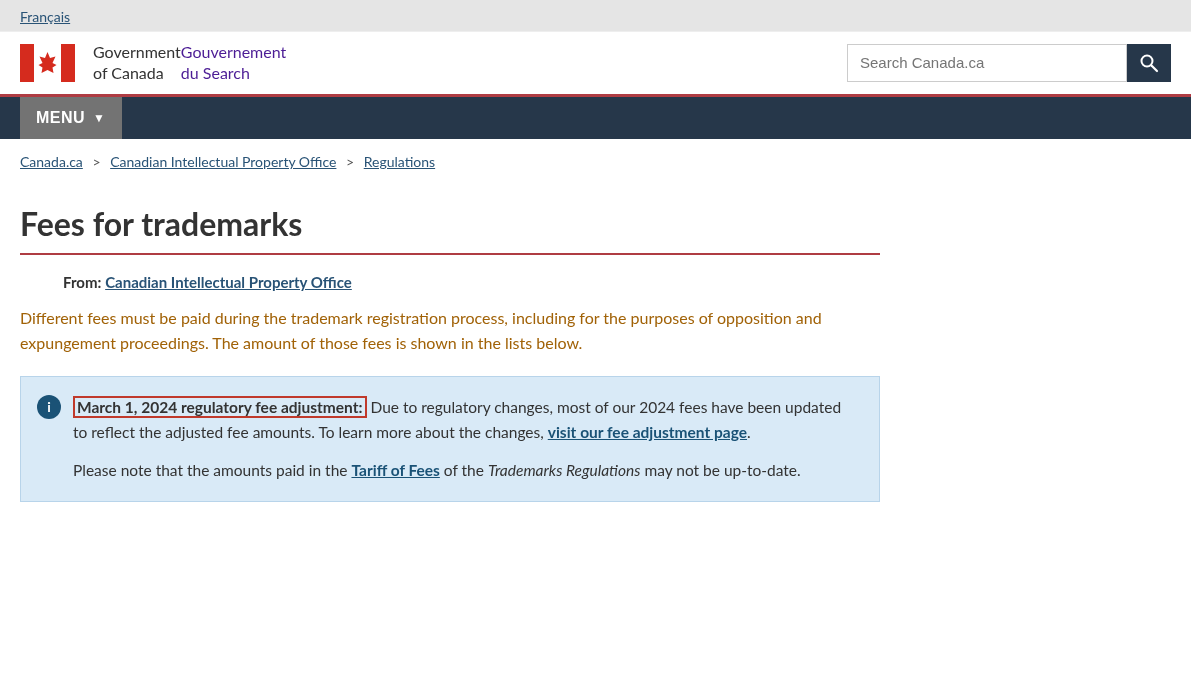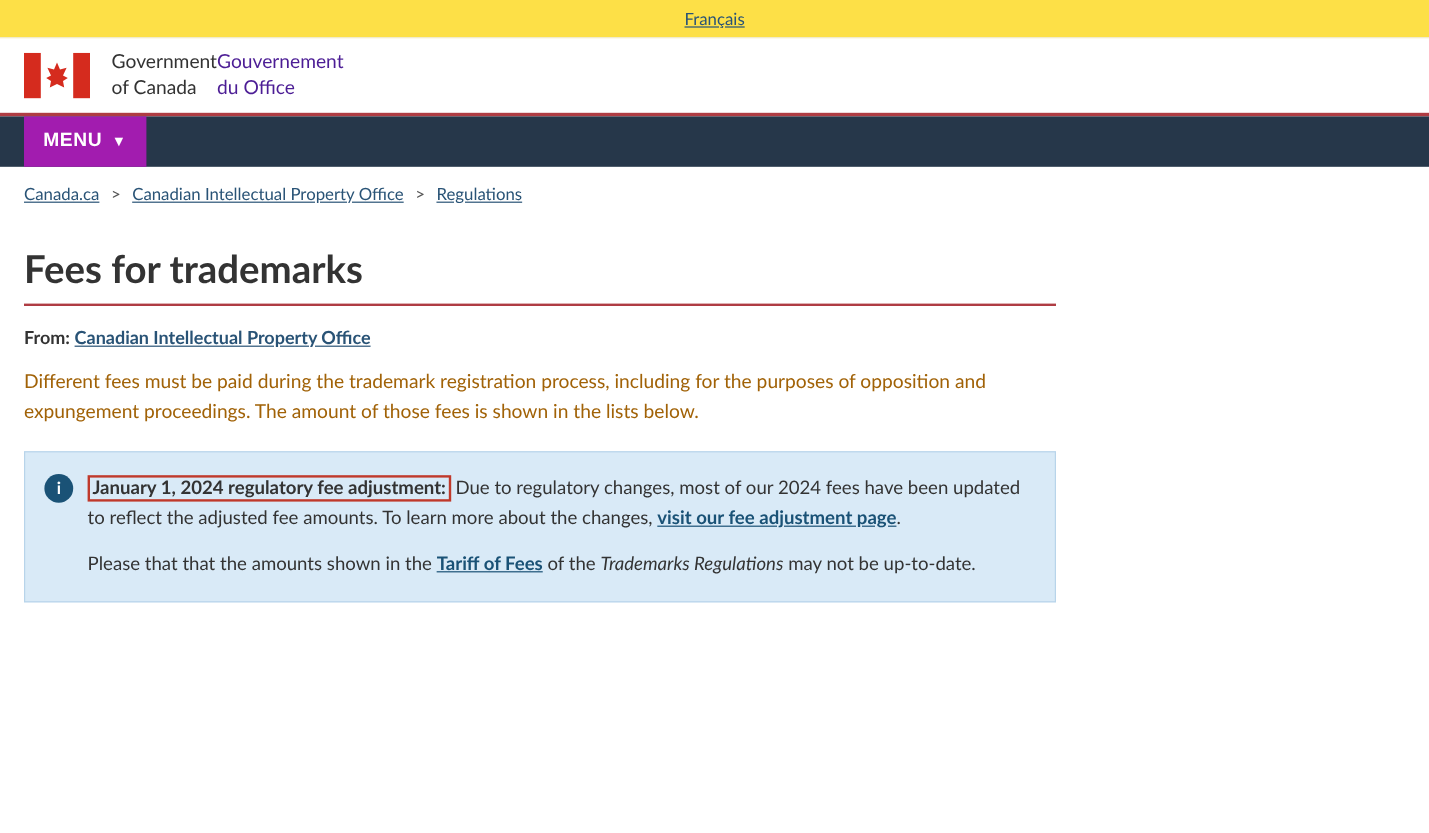--- a/index.html
+++ b/index.html
@@ -10,23 +10,23 @@
 
     body {
       font-family: Lato, 'Helvetica Neue', Helvetica, Arial, sans-serif;
       font-size: 16px;
       color: #333;
       background: #fff;
     }
 
     
     .lang-bar {
-      text-align: center;
+      text-align: left;
       padding: 6px 20px;
-      background: #fde047;
+      background: #e5e5e5;
       border-bottom: 1px solid #eee;
     }
 
     .lang-bar a {
       color: #295376;
       text-decoration: underline;
       font-size: 14px;
     }
 
     
@@ -98,21 +98,21 @@
       justify-content: center;
     }
 
     
     .menu-bar {
       background: #26374a;
       padding: 0 20px;
     }
 
     .menu-btn {
-      background: #a21caf;
+      background: #737373;
       color: #fff;
       border: none;
       padding: 12px 16px;
       font-size: 16px;
       font-weight: bold;
       cursor: pointer;
       display: flex;
       align-items: center;
       gap: 8px;
       letter-spacing: 0.5px;
@@ -158,20 +158,21 @@
       margin-bottom: 18px;
     }
 
     .from-line {
       font-size: 15px;
       margin-bottom: 14px;
     }
 
     .from-line span {
       font-weight: bold;
+      margin-left: 43px;
     }
 
     .from-line a {
       color: #295376;
       text-decoration: underline;
       font-weight: bold;
     }
 
     .intro-text {
       font-size: 16px;
@@ -263,25 +264,35 @@
         </g>
       </svg>
     </div>
     <div class="gov-name">
       <div class="gov-name-en">
         <span>Government</span><br>
         <span>of Canada</span>
       </div>
       <div class="gov-name-fr">
         <span>Gouvernement</span><br>
-        <span>du Office</span>
+        <span>du Search</span>
       </div>
     </div>
   </div>
 
+  <div class="search-area">
+    <input type="text" class="search-input" placeholder="Search Canada.ca" style="">
+    <button class="search-button">
+
+      <svg width="20" height="20" viewBox="0 0 20 20" fill="none" xmlns="http://www.w3.org/2000/svg">
+        <circle cx="8" cy="8" r="5.5" stroke="white" stroke-width="2"></circle>
+        <line x1="12.5" y1="12.5" x2="18" y2="18" stroke="white" stroke-width="2.2" stroke-linecap="round"></line>
+      </svg>
+    </button>
+  </div>
 </header>
 
 <nav class="menu-bar">
   <button class="menu-btn">
     <span>MENU</span>
     <span class="menu-chevron">▼</span>
   </button>
 </nav>
 
 <nav class="breadcrumb">
@@ -300,20 +311,20 @@
     <span>From:</span>
     <a href="#">Canadian Intellectual Property Office</a>
   </p>
 
   <p class="intro-text">Different fees must be paid during the trademark registration process, including for the purposes of opposition and expungement proceedings. The amount of those fees is shown in the lists below.</p>
 
   <div class="info-box">
     <div class="info-icon">i</div>
 
     <p class="info-box-main">
-      <span class="info-box-highlight">January 1, 2024 regulatory fee adjustment:</span><span> Due to regulatory changes, most of our 2024 fees have been updated to reflect the adjusted fee amounts. To learn more about the changes, </span><a href="#" class="info-box-link">visit our fee adjustment page</a><span>.</span>
+      <span class="info-box-highlight">March 1, 2024 regulatory fee adjustment:</span><span> Due to regulatory changes, most of our 2024 fees have been updated to reflect the adjusted fee amounts. To learn more about the changes, </span><a href="#" class="info-box-link">visit our fee adjustment page</a><span>.</span>
     </p>
 
     <p class="info-box-note">
-      <span>Please that that the amounts shown in the </span><a href="#" class="info-box-link">Tariff of Fees</a><span> of the </span><em>Trademarks Regulations</em><span> may not be up-to-date.</span>
+      <span>Please note that the amounts paid in the </span><a href="#" class="info-box-link">Tariff of Fees</a><span> of the </span><em>Trademarks Regulations</em><span> may not be up-to-date.</span>
     </p>
   </div>
 </main>
 
 </body></html>

